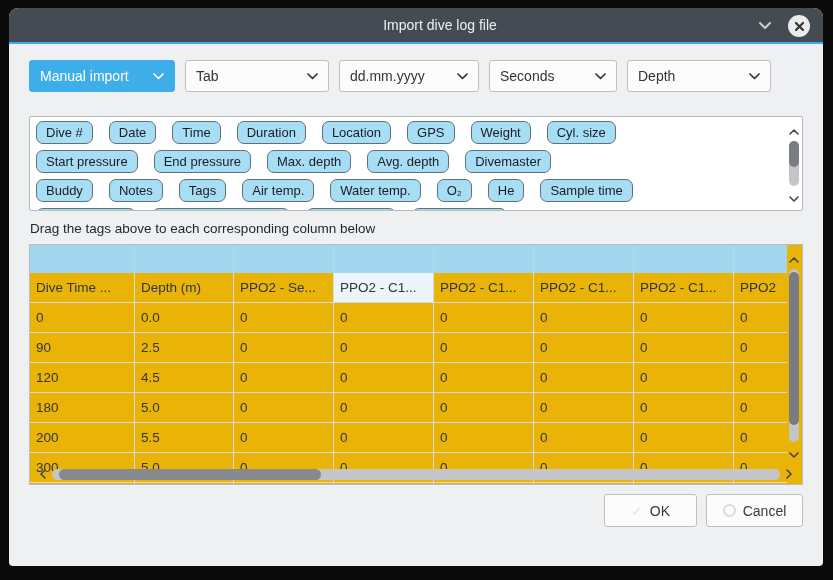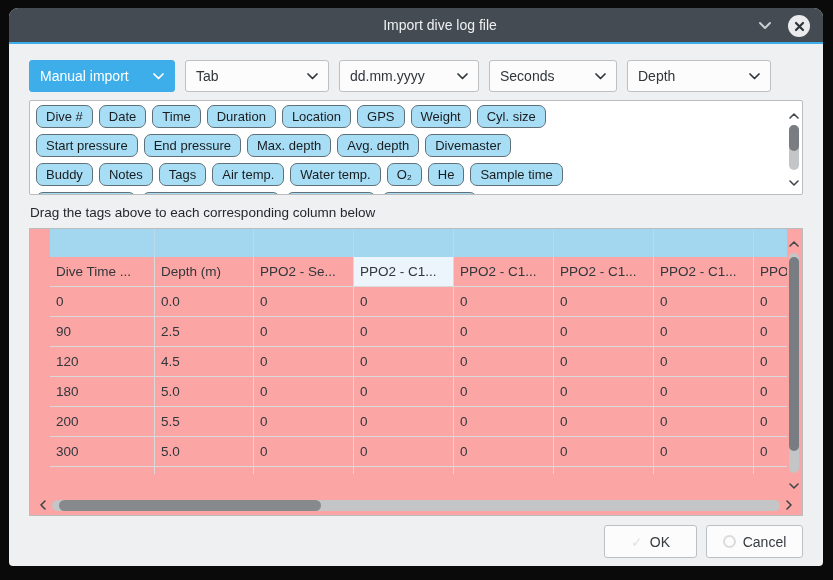--- a/index.html
+++ b/index.html
@@ -16,33 +16,33 @@
   .titlebar{height:36px;background:var(--titlebar-bg);border-radius:9px 9px 0 0;
     border-bottom:2px solid var(--accent);position:relative;
     display:flex;align-items:center;justify-content:center;padding-left:48px;}
   .title{color:#eef1f2;font-size:14px;}
   .shade-btn{position:absolute;right:50px;top:11px;width:16px;height:12px;
     display:flex;align-items:center;justify-content:center;color:#c9ced2;cursor:pointer;}
   .close-btn{position:absolute;right:13px;top:7px;width:22px;height:22px;border-radius:50%;
     background:#e9ebec;display:flex;align-items:center;justify-content:center;cursor:pointer;}
   
   .content{padding:16px 20px 0;}
-  .combos{display:flex;gap:10px;margin-bottom:8px;}
+  .combos{display:flex;gap:10px;margin-bottom:24px;}
   .combo{height:32px;background:#fcfcfc;border:1px solid #bdc1c3;border-radius:3px;
     display:flex;align-items:center;justify-content:space-between;
     padding:0 10px;font-size:14px;color:var(--txt);cursor:pointer;}
   .combo:nth-child(1){width:146px}.combo:nth-child(2){width:144px}
   .combo:nth-child(3){width:140px}.combo:nth-child(4){width:128px}
   .combo:nth-child(5){width:144px}
   .combo.accent{background:var(--accent);border-color:var(--accent);color:#ffffff;}
   .combo .chev{flex:none;margin-left:6px;}
   
   .tag-panel{position:relative;height:95px;background:#fff;border:1px solid var(--panel-border);
     border-radius:2px;overflow:hidden;padding:4px 6px;}
-  .tagrow{display:flex;gap:6px;margin-bottom:6px;}
+  .tagrow{display:flex;gap:16px;margin-bottom:6px;}
   .tag{height:23px;line-height:21px;padding:0 9px;background:var(--tag-fill);
     border:1px solid #5f7078;border-radius:7px;font-size:13px;color:#191d20;
     white-space:nowrap;cursor:grab;}
   
   .vscroll{width:14px;position:absolute;right:1px;top:3px;display:flex;
     flex-direction:column;align-items:center;}
   .tag-panel .vscroll{bottom:3px;}
   .table-panel .vscroll{bottom:21px;}
   .varrow{flex:none;color:#43484d;margin:1px 0;cursor:pointer;}
   .vtrack{flex:1;width:10px;background:#c3c5c6;border-radius:5px;position:relative;margin:1px 0;}
@@ -51,22 +51,22 @@
   .table-panel .vthumb{top:2%;height:88%;}
   .hscroll{position:absolute;left:7px;right:7px;bottom:2px;height:16px;
     display:flex;align-items:center;}
   .harrow{color:#3f444a;padding:0 3px;cursor:pointer;display:flex;align-items:center;}
   .htrack{flex:1;height:11px;background:#c3c5c6;border-radius:6px;position:relative;margin:0 3px;}
   .hthumb{position:absolute;left:1%;top:0;height:11px;width:36%;background:#868a8d;
     border-radius:6px;cursor:grab;}
   
   .instruction{margin:10px 1px 8px;font-size:13.5px;color:#23282c;}
   
-  .table-panel{position:relative;background:#fca5a5;border:1px solid var(--panel-border);
-    height:288px;overflow:hidden;padding-left:20px;}
+  .table-panel{position:relative;background:#eab308;border:1px solid var(--panel-border);
+    height:241px;overflow:hidden;}
   .tbl{margin-right:15px;}
   .trow{display:flex;}
   .drop-row{height:28px;}
   .drop-cell{background:var(--drop-fill);border-right:1px solid #bcd9ea;cursor:pointer;}
   .hdr-row{height:30px;border-bottom:1px solid var(--grid);}
   .hdr-cell{display:flex;align-items:center;padding:0 6px;font-size:13.5px;color:var(--txt);
     border-right:1px solid var(--grid);white-space:nowrap;overflow:hidden;height:100%;}
   .hdr-cell.hl{background:var(--hdr-hl);}
   .data-row{height:30px;border-bottom:1px solid var(--grid);}
   .cell{display:flex;align-items:center;padding:0 6px;font-size:13.5px;color:var(--txt);

